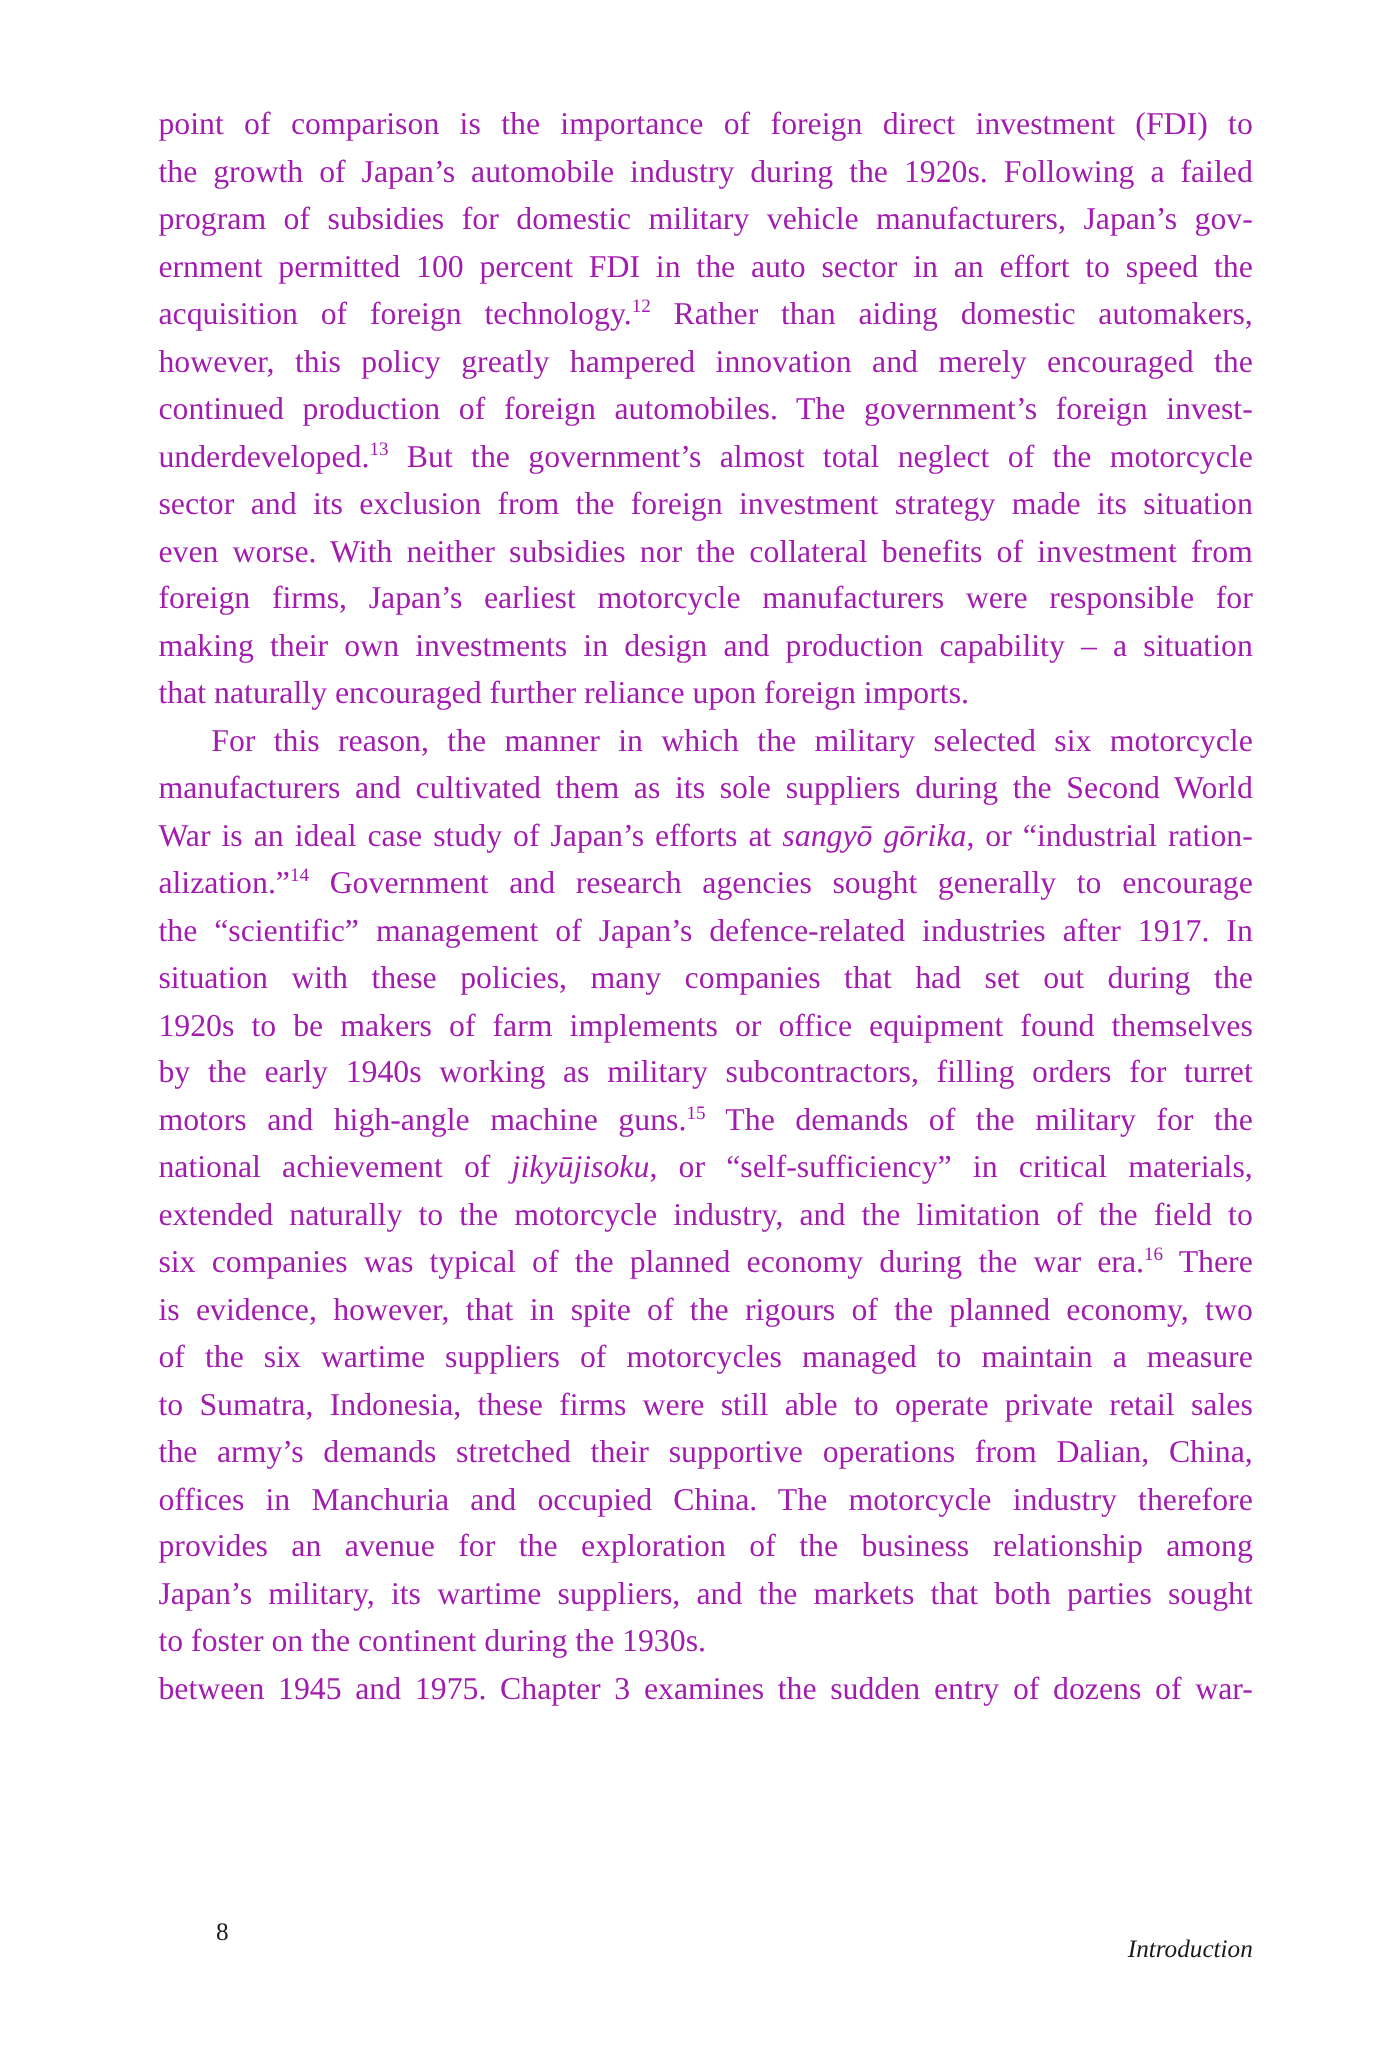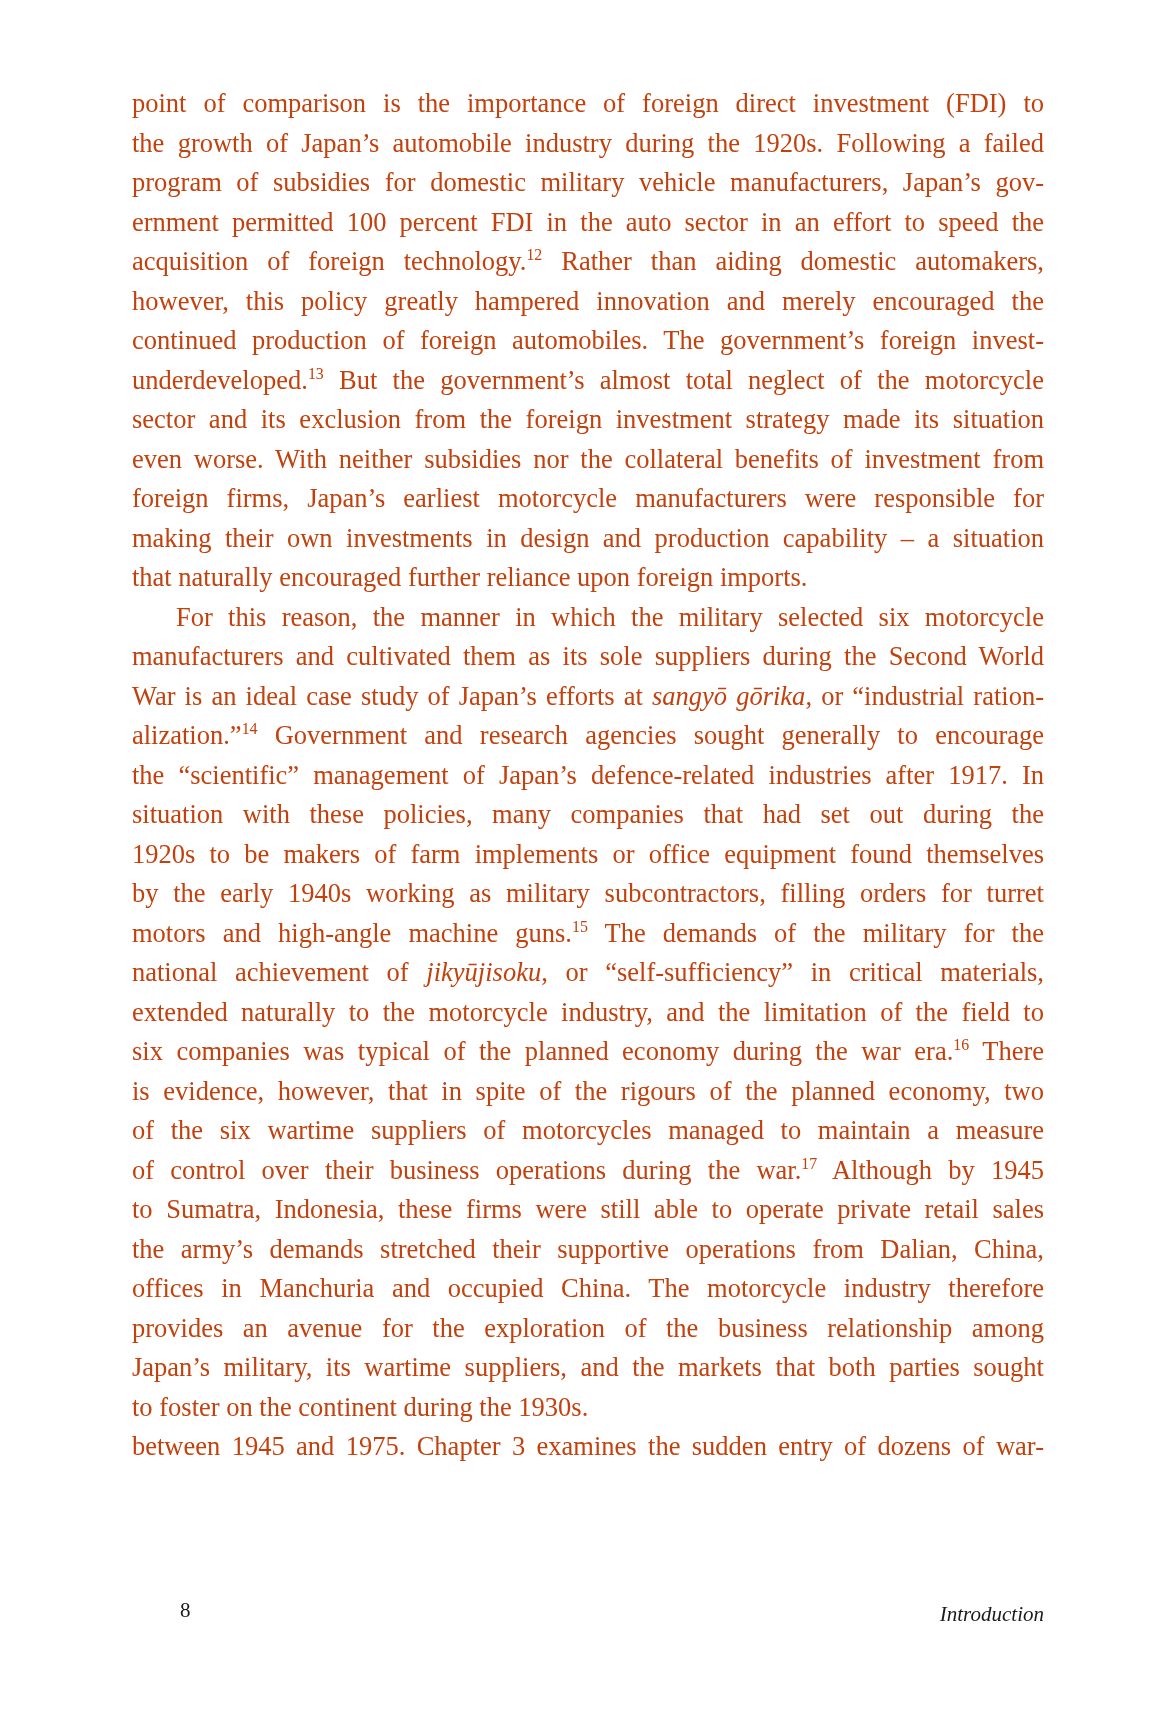--- a/index.html
+++ b/index.html
@@ -1,37 +1,37 @@
 <!DOCTYPE html>
 <html><head>
 <meta charset="utf-8">
 <style>
   html, body { margin: 0; padding: 0; background: #ffffff; }
   body { width: 1160px; height: 1722px; position: relative; overflow: hidden; }
   .page { position: absolute; left: 0; top: 0; width: 1160px; height: 1722px; background: #fff; }
   .text-block {
     position: absolute; left: 132px; top: 84px; width: 912px;
     font-family: "Liberation Serif", "DejaVu Serif", serif;
-    font-size: 26.5px; color: #c2410c; line-height: 39.5px;
+    font-size: 26.5px; color: #a21caf; line-height: 39.5px;
   }
   .line {
     display: block; height: 39.5px; white-space: nowrap;
     text-align: justify; text-align-last: justify;
   }
   .line.last { text-align-last: left; }
   .line.indent { padding-left: 44px; }
   .line span { white-space: normal; }
   sup { font-size: 60%; line-height: 0; vertical-align: super; }
   em { font-style: italic; }
   .footer {
     position: absolute; top: 1598px; left: 132px; width: 912px; height: 30px;
     font-family: "Liberation Serif", "DejaVu Serif", serif; font-size: 21px; color: #1a1a1a;
   }
   .page-number { position: absolute; left: 48px; top: 0; }
-  .running-head { position: absolute; right: 0; top: 4px; font-style: italic; text-align: right; }
+  .running-head { position: absolute; right: 0; top: 14px; font-style: italic; text-align: right; }
 </style>
 </head>
 <body>
 
 <div class="page">
   <div class="text-block" id="text-block">
       <div>
         <span class="line"><span>point of comparison is the importance of foreign direct investment (FDI) to</span></span>
         <span class="line"><span>the growth of Japan’s automobile industry during the 1920s. Following a failed</span></span>
         <span class="line"><span>program of subsidies for domestic military vehicle manufacturers, Japan’s gov-</span></span>
@@ -54,21 +54,20 @@
         <span class="line"><span>the “scientific” management of Japan’s defence-related industries after 1917. In</span></span>
         <span class="line"><span>situation with these policies, many companies that had set out during the</span></span>
         <span class="line"><span>1920s to be makers of farm implements or office equipment found themselves</span></span>
         <span class="line"><span>by the early 1940s working as military subcontractors, filling orders for turret</span></span>
         <span class="line"><span>motors and high-angle machine guns.<sup>15</sup> The demands of the military for the</span></span>
         <span class="line"><span>national achievement of <em>jikyūjisoku</em>, or “self-sufficiency” in critical materials,</span></span>
         <span class="line"><span>extended naturally to the motorcycle industry, and the limitation of the field to</span></span>
         <span class="line"><span>six companies was typical of the planned economy during the war era.<sup>16</sup> There</span></span>
         <span class="line"><span>is evidence, however, that in spite of the rigours of the planned economy, two</span></span>
         <span class="line"><span>of the six wartime suppliers of motorcycles managed to maintain a measure</span></span>
-        <span class="line"><span>of control over their business operations during the war.<sup>17</sup> Although by 1945</span></span>
         <span class="line"><span>to Sumatra, Indonesia, these firms were still able to operate private retail sales</span></span>
         <span class="line"><span>the army’s demands stretched their supportive operations from Dalian, China,</span></span>
         <span class="line"><span>offices in Manchuria and occupied China. The motorcycle industry therefore</span></span>
         <span class="line"><span>provides an avenue for the exploration of the business relationship among</span></span>
         <span class="line"><span>Japan’s military, its wartime suppliers, and the markets that both parties sought</span></span>
         <span class="line last"><span>to foster on the continent during the 1930s.</span></span>
       </div>
       <div>
         <span class="line"><span>between 1945 and 1975. Chapter 3 examines the sudden entry of dozens of war-</span></span>
       </div>

